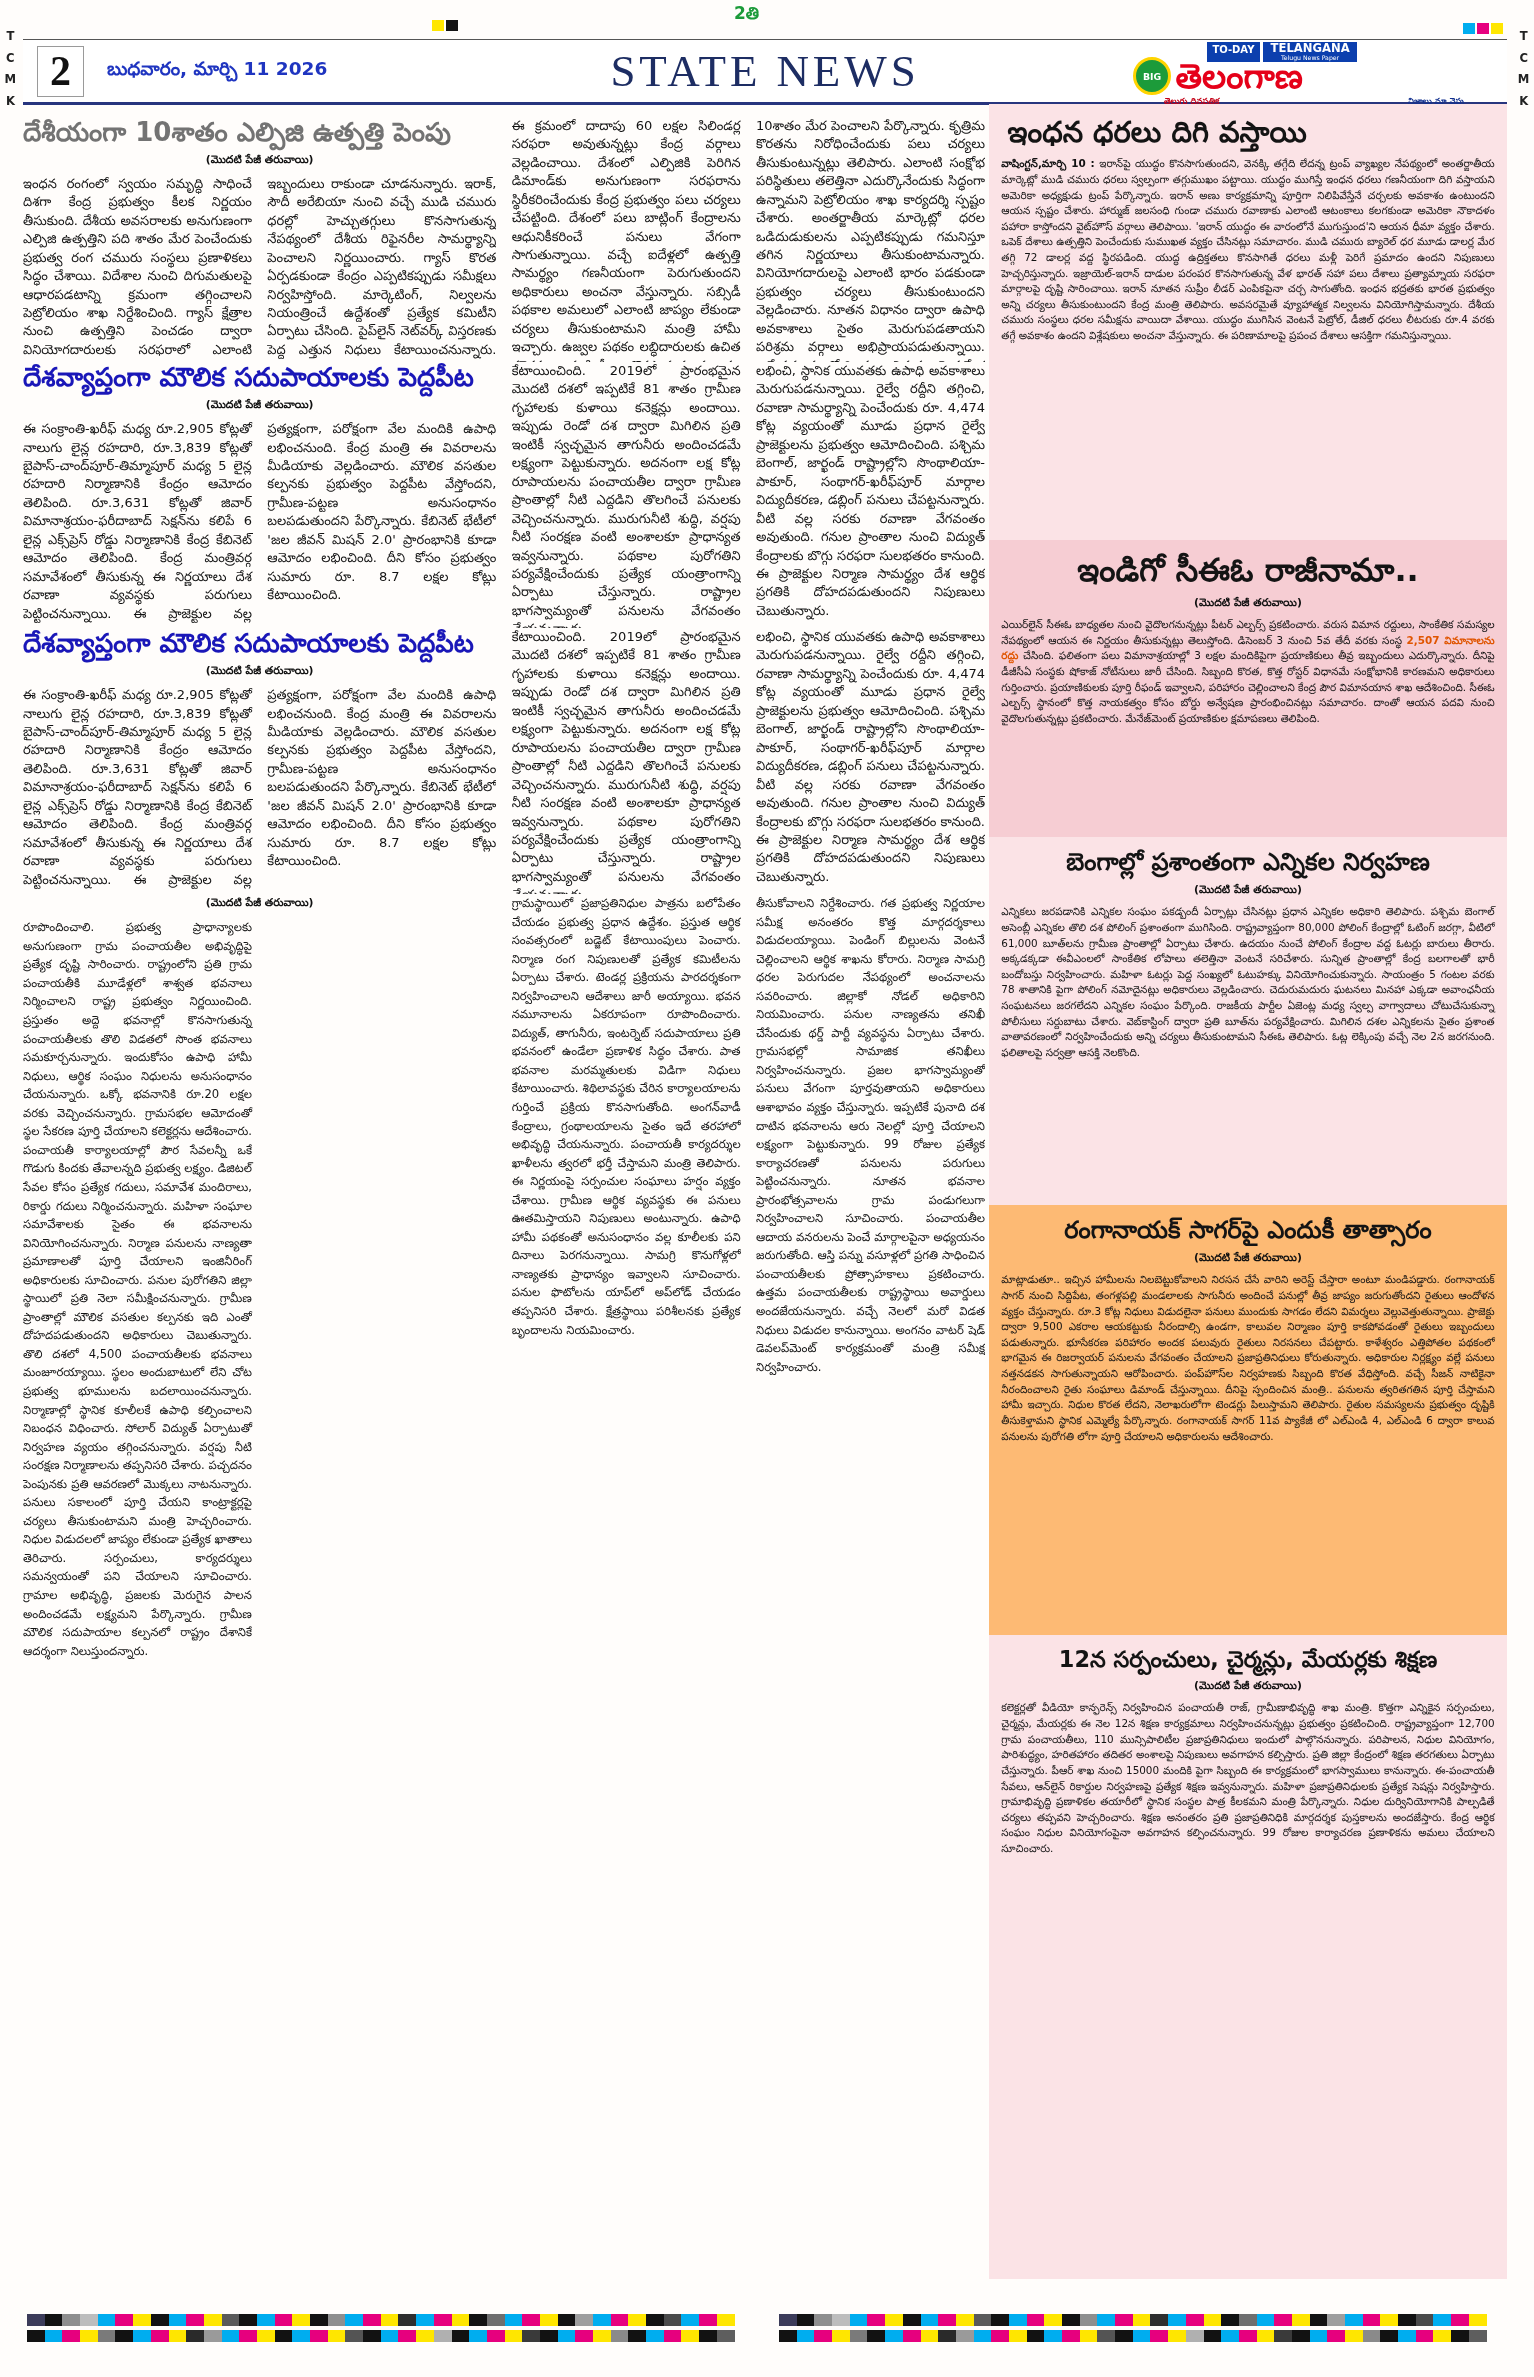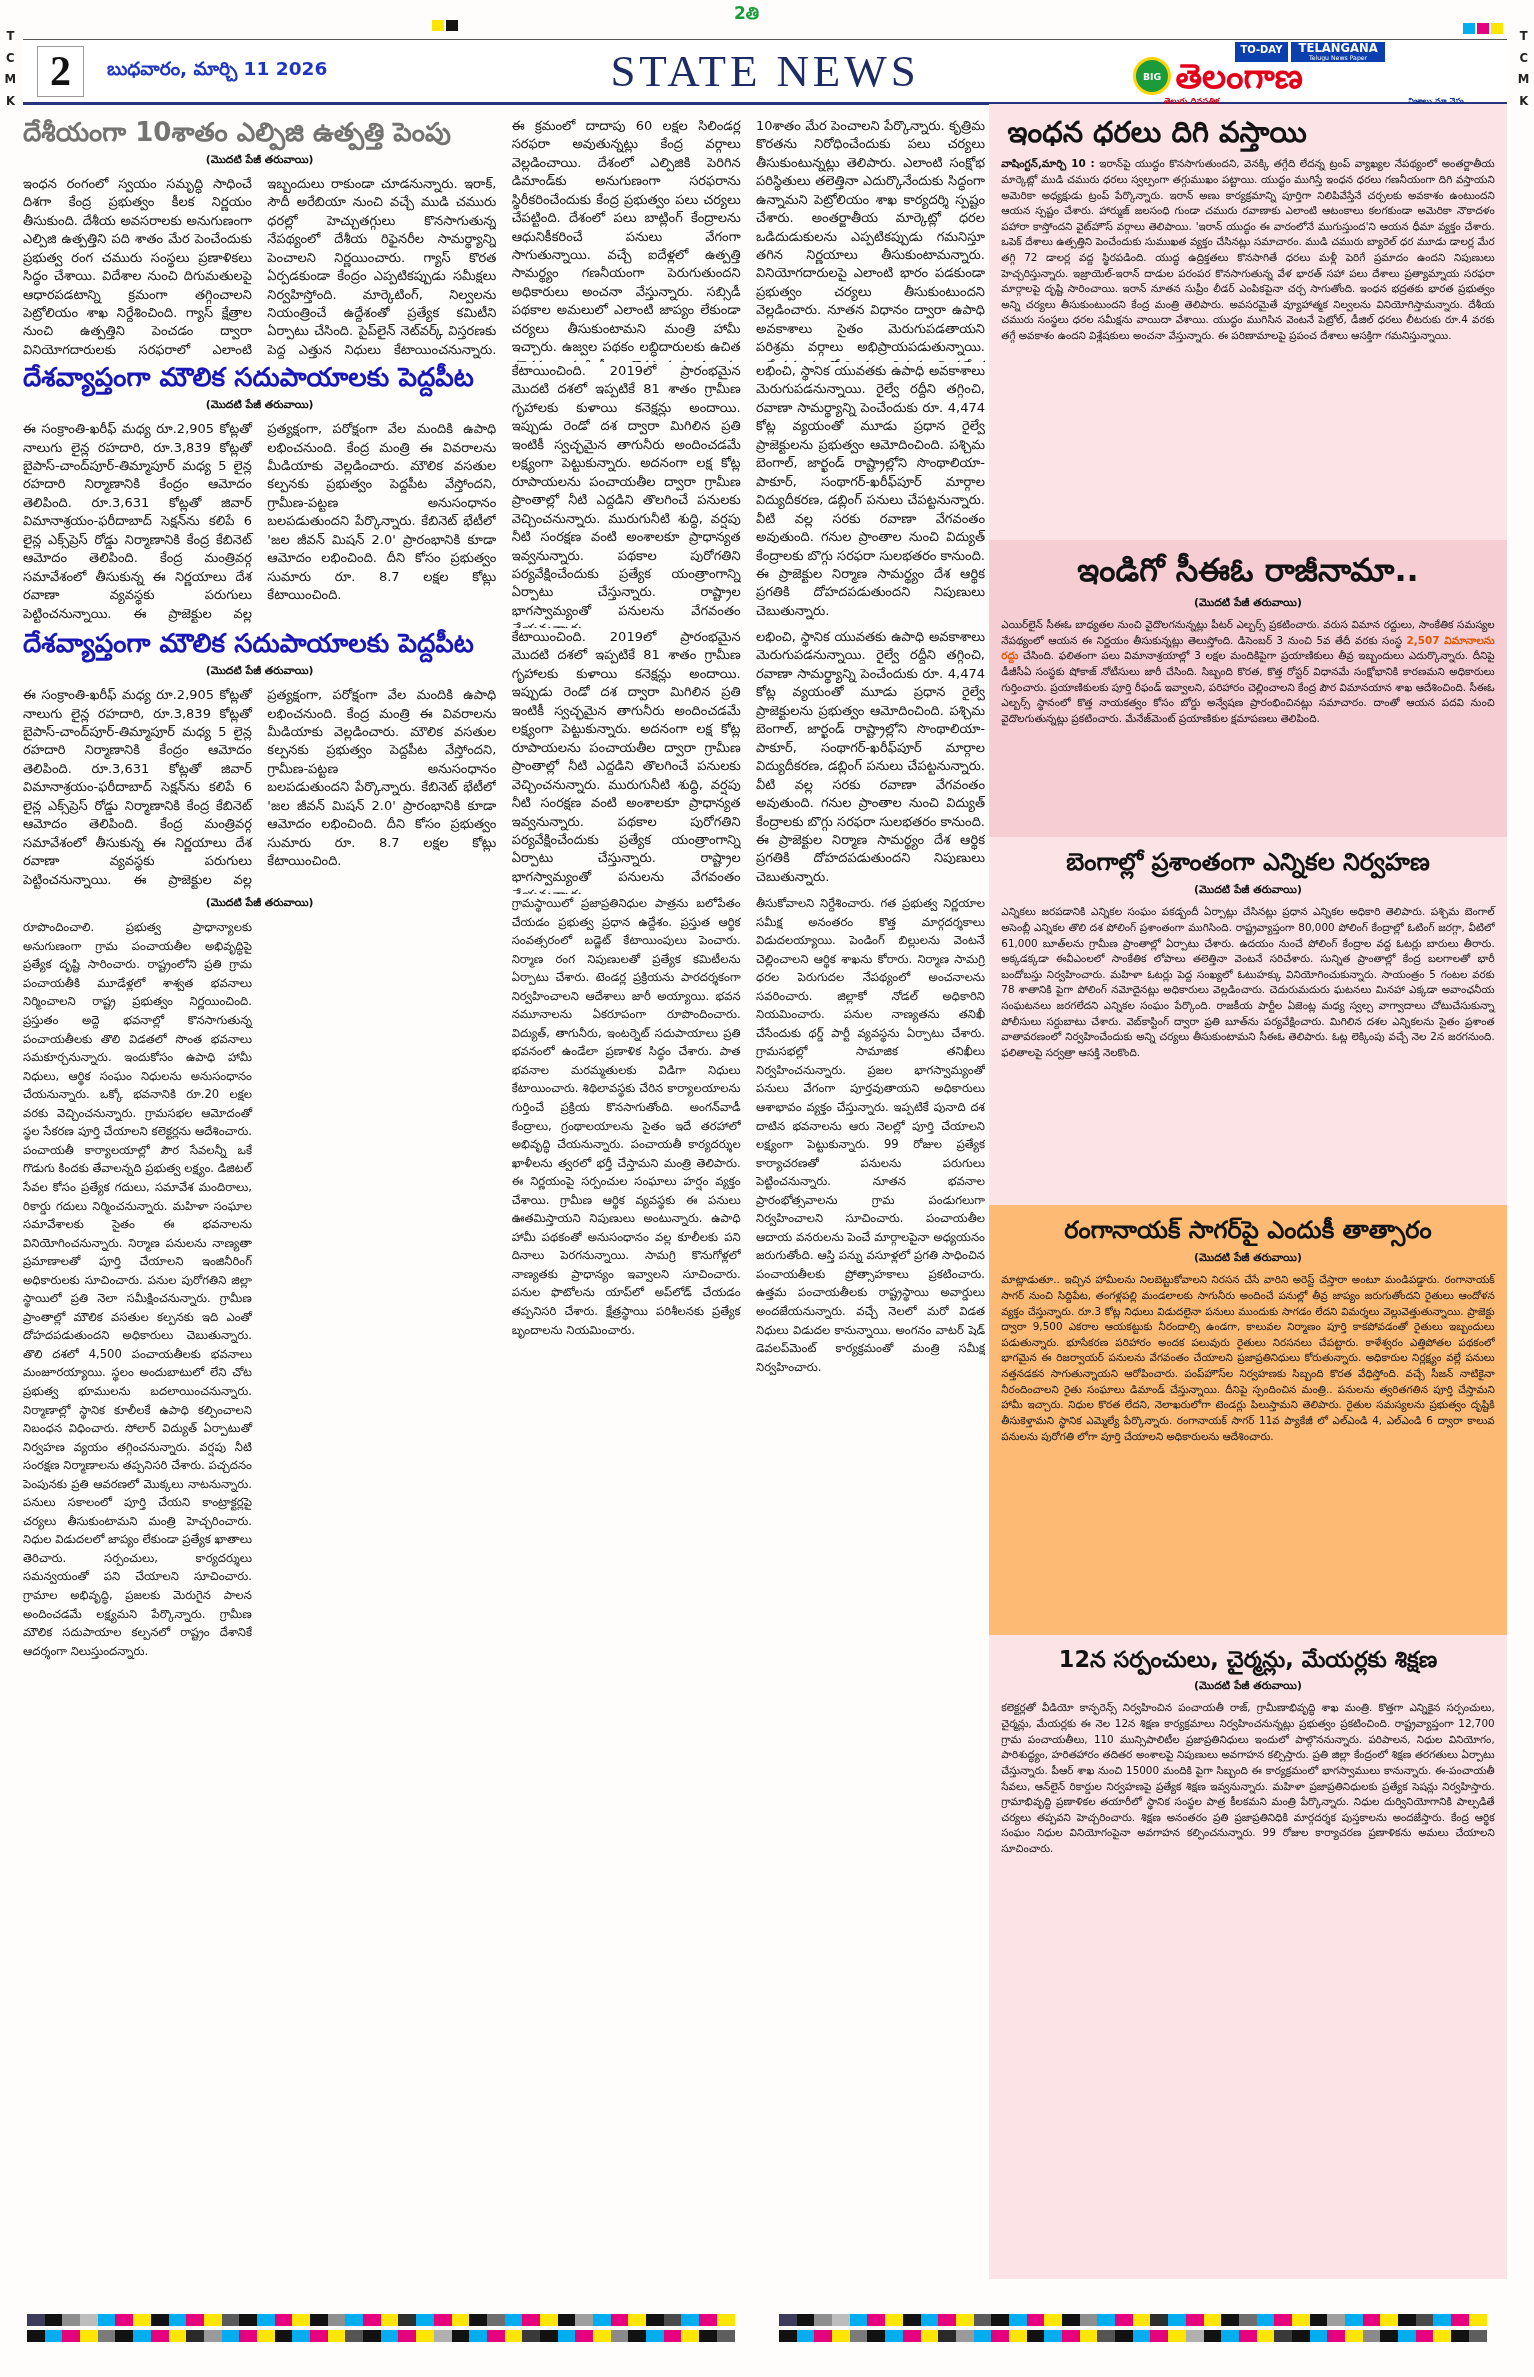--- a/index.html
+++ b/index.html
@@ -17,21 +17,21 @@
   
   header{position:absolute;left:23px;top:39px;width:1484px;height:62px;background:#fff;
          border-top:1.5px solid #555;border-bottom:3.9px solid #27357e;display:flex;align-items:center;}
   .pagenum-box{width:45px;height:49px;border:0.8px solid #9a9a9a;background:#fff;margin-left:14px;
          font-family:"Liberation Serif","DejaVu Serif",serif;font-weight:bold;font-size:42px;
          display:flex;align-items:center;justify-content:center;}
   .date{color:#1f35c0;font-weight:bold;font-size:18.5px;margin-left:23px;white-space:nowrap;}
   .section-title{position:absolute;left:50%;transform:translateX(-50%);
          font-family:"Liberation Serif","DejaVu Serif",serif;font-size:45px;color:#1d2d63;letter-spacing:3.9px;}
   .logo{position:absolute;right:43px;top:2.3px;width:331px;height:57px;}
-  .logo-row{display:flex;gap:3.1px;justify-content:flex-start;margin-left:102px;}
+  .logo-row{display:flex;gap:3.1px;justify-content:flex-start;margin-left:74px;}
   .logo-today{background:#0c3fae;color:#fff;font-size:10px;font-weight:bold;padding:1.5px 5.4px;}
   .logo-tgbox{background:#0c3fae;color:#fff;text-align:center;padding:0.8px 7.7px;line-height:1;}
   .logo-tgbox .nm{font-size:11.6px;font-weight:bold;display:block;}
   .logo-tgbox .sub{font-size:6.2px;display:block;}
   .logo-main{display:flex;align-items:center;gap:4.6px;margin-top:-4.6px;}
   .logo-badge{width:32px;height:32px;border-radius:50%;background:#1c9b3a;border:3.1px solid #ffd400;
          color:#fff;font-size:9.3px;font-weight:bold;display:flex;align-items:center;justify-content:center;flex:none;}
   .logo-masthead{color:#e50019;font-size:34px;font-weight:bold;line-height:1;}
   .logo-taglines{display:flex;justify-content:space-between;font-size:8.5px;margin-top:0.8px;margin-left:31px;}
   .tag-l{color:#c40016;font-weight:bold;} .tag-r{color:#13318f;font-weight:bold;}

